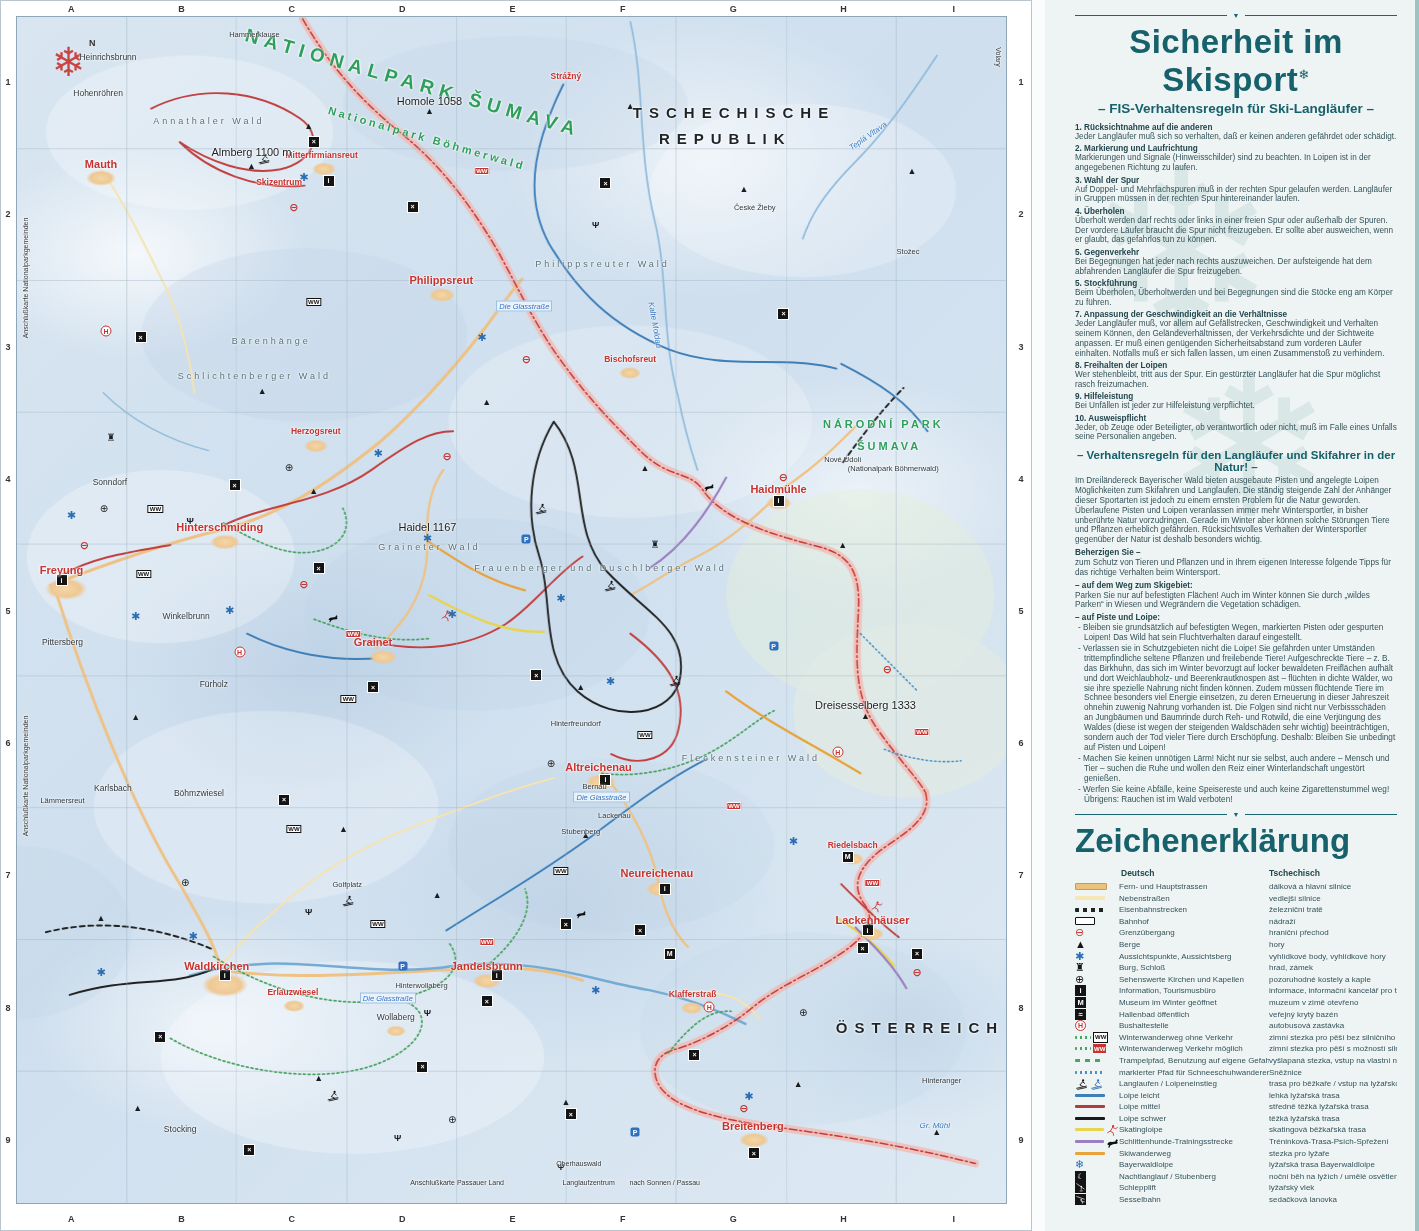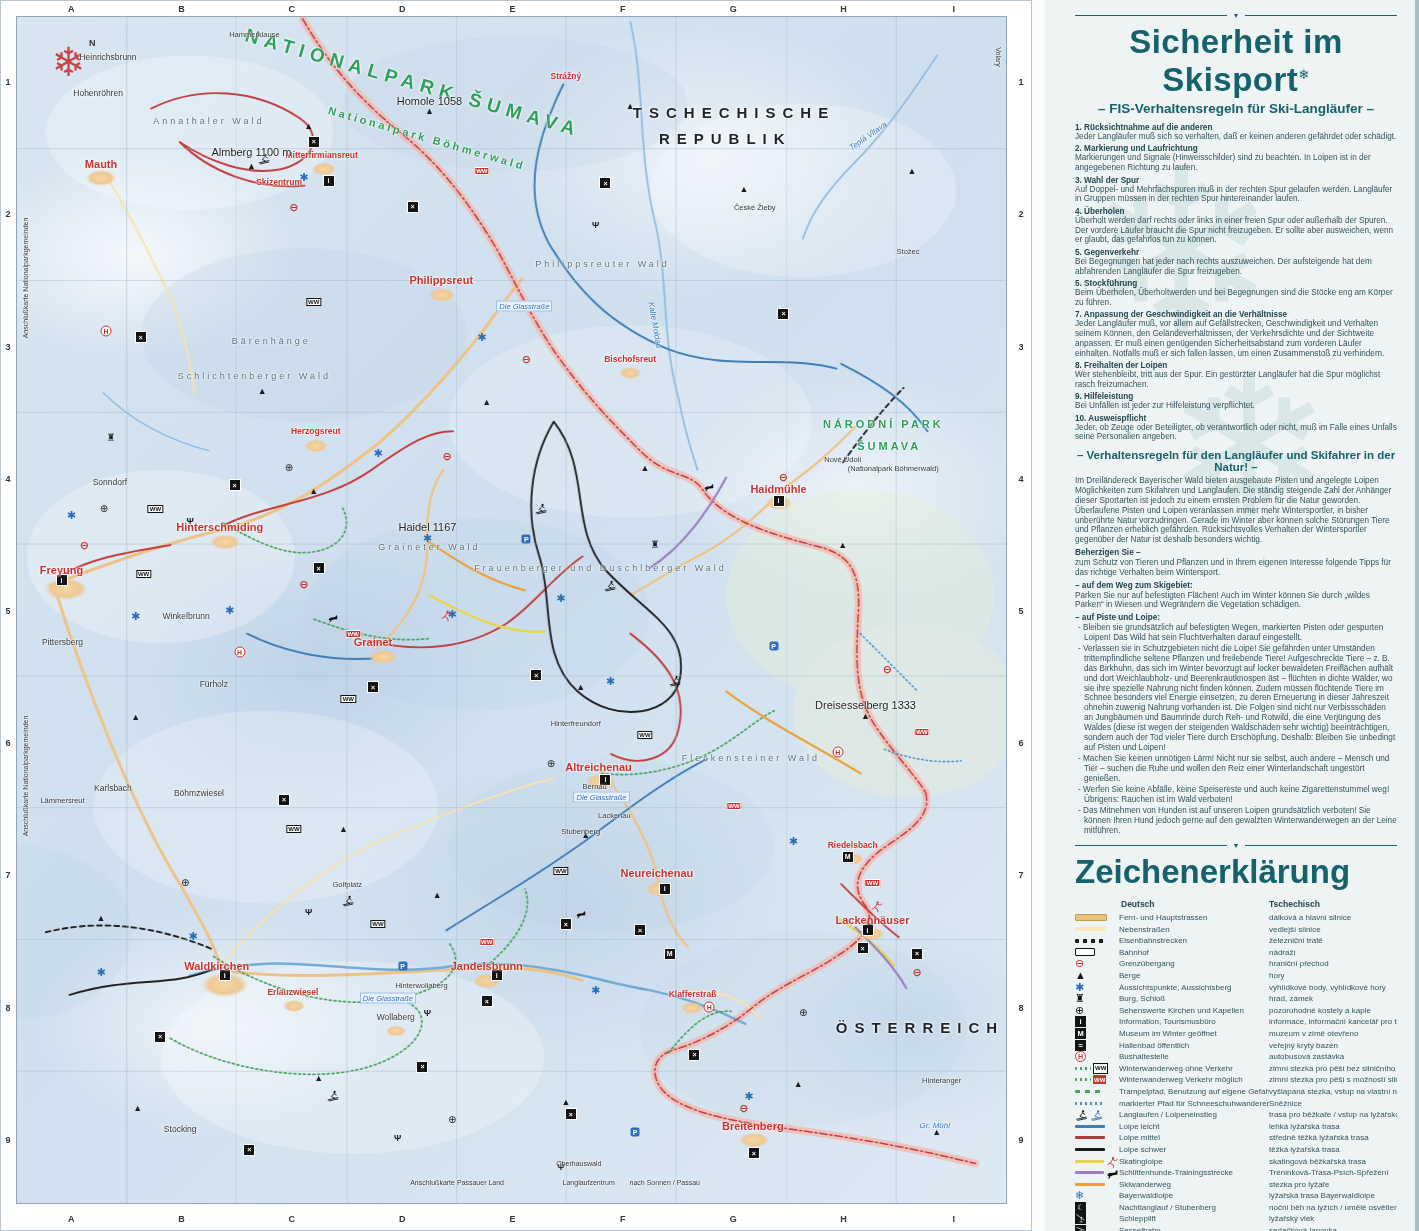--- a/index.html
+++ b/index.html
@@ -584,21 +584,20 @@
       <p class="bh">Beherzigen Sie –</p>
       <p>zum Schutz von Tieren und Pflanzen und in Ihrem eigenen Interesse folgende Tipps für das richtige Verhalten beim Wintersport.</p>
       <p class="bh">– auf dem Weg zum Skigebiet:</p>
       <p>Parken Sie nur auf befestigten Flächen! Auch im Winter können Sie durch „wildes Parken“ in Wiesen und Wegrändern die Vegetation schädigen.</p>
       <p class="bh">– auf Piste und Loipe:</p>
       <ul id="nature-bullets">
           <li>Bleiben sie grundsätzlich auf befestigten Wegen, markierten Pisten oder gespurten Loipen! Das Wild hat sein Fluchtverhalten darauf eingestellt.</li>
           <li>Verlassen sie in Schutzgebieten nicht die Loipe! Sie gefährden unter Umständen trittempfindliche seltene Pflanzen und freilebende Tiere! Aufgeschreckte Tiere – z. B. das Birkhuhn, das sich im Winter bevorzugt auf locker bewaldeten Freiflächen aufhält und dort Weichlaubholz- und Beerenkrautknospen äst – flüchten in dichte Wälder, wo sie ihre spezielle Nahrung nicht finden können. Zudem müssen flüchtende Tiere im Schnee besonders viel Energie einsetzen, zu deren Erneuerung in dieser Jahreszeit ohnehin zuwenig Nahrung vorhanden ist. Die Folgen sind nicht nur Verbissschäden an Jungbäumen und Baumrinde durch Reh- und Rotwild, die eine Verjüngung des Waldes (diese ist wegen der steigenden Waldschäden sehr wichtig) beeinträchtigen, sondern auch der Tod vieler Tiere durch Erschöpfung. Deshalb: Bleiben Sie unbedingt auf Pisten und Loipen!</li>
           <li>Machen Sie keinen unnötigen Lärm! Nicht nur sie selbst, auch andere – Mensch und Tier – suchen die Ruhe und wollen den Reiz einer Winterlandschaft ungestört genießen.</li>
           <li>Werfen Sie keine Abfälle, keine Speisereste und auch keine Zigarettenstummel weg! Übrigens: Rauchen ist im Wald verboten!</li>
-          <li>Das Mitnehmen von Hunden ist auf unseren Loipen grundsätzlich verboten! Sie können Ihren Hund jedoch gerne auf den gewalzten Winterwanderwegen an der Leine mitführen.</li>
         </ul>
     </div>
 
     <div class="divider">
         <span class="dn">▼</span>
       </div>
 
     <div class="leg-title">Zeichenerklärung</div>
     <div class="leg-head">
       <span class="h-de">Deutsch</span>

